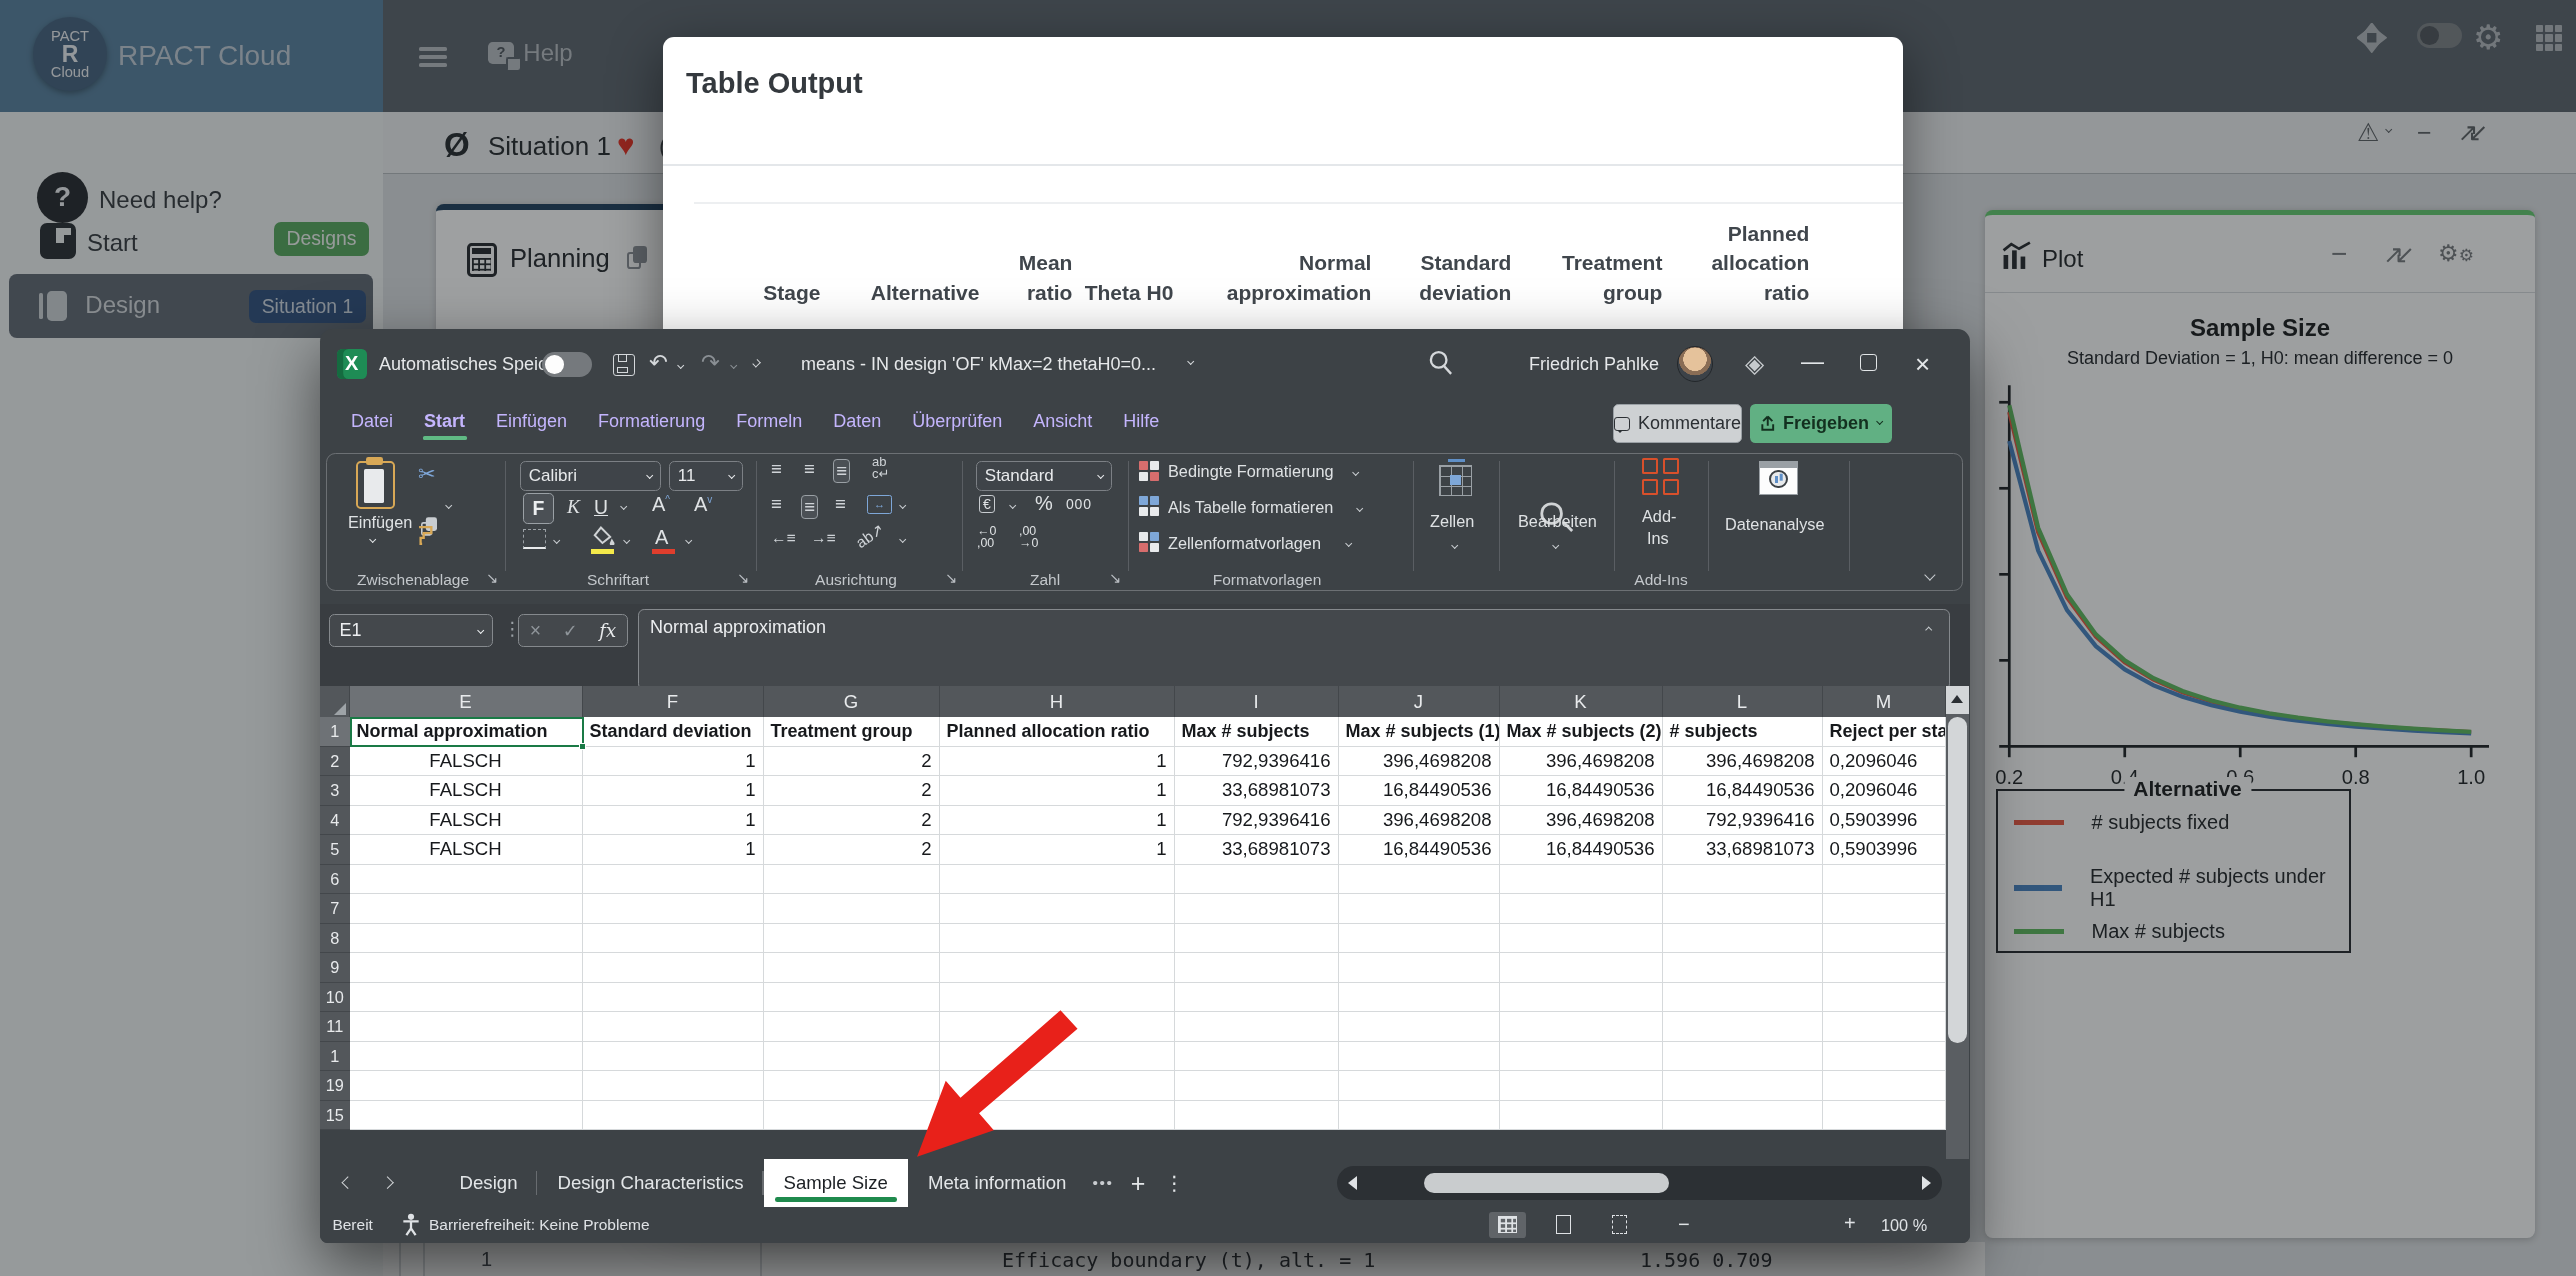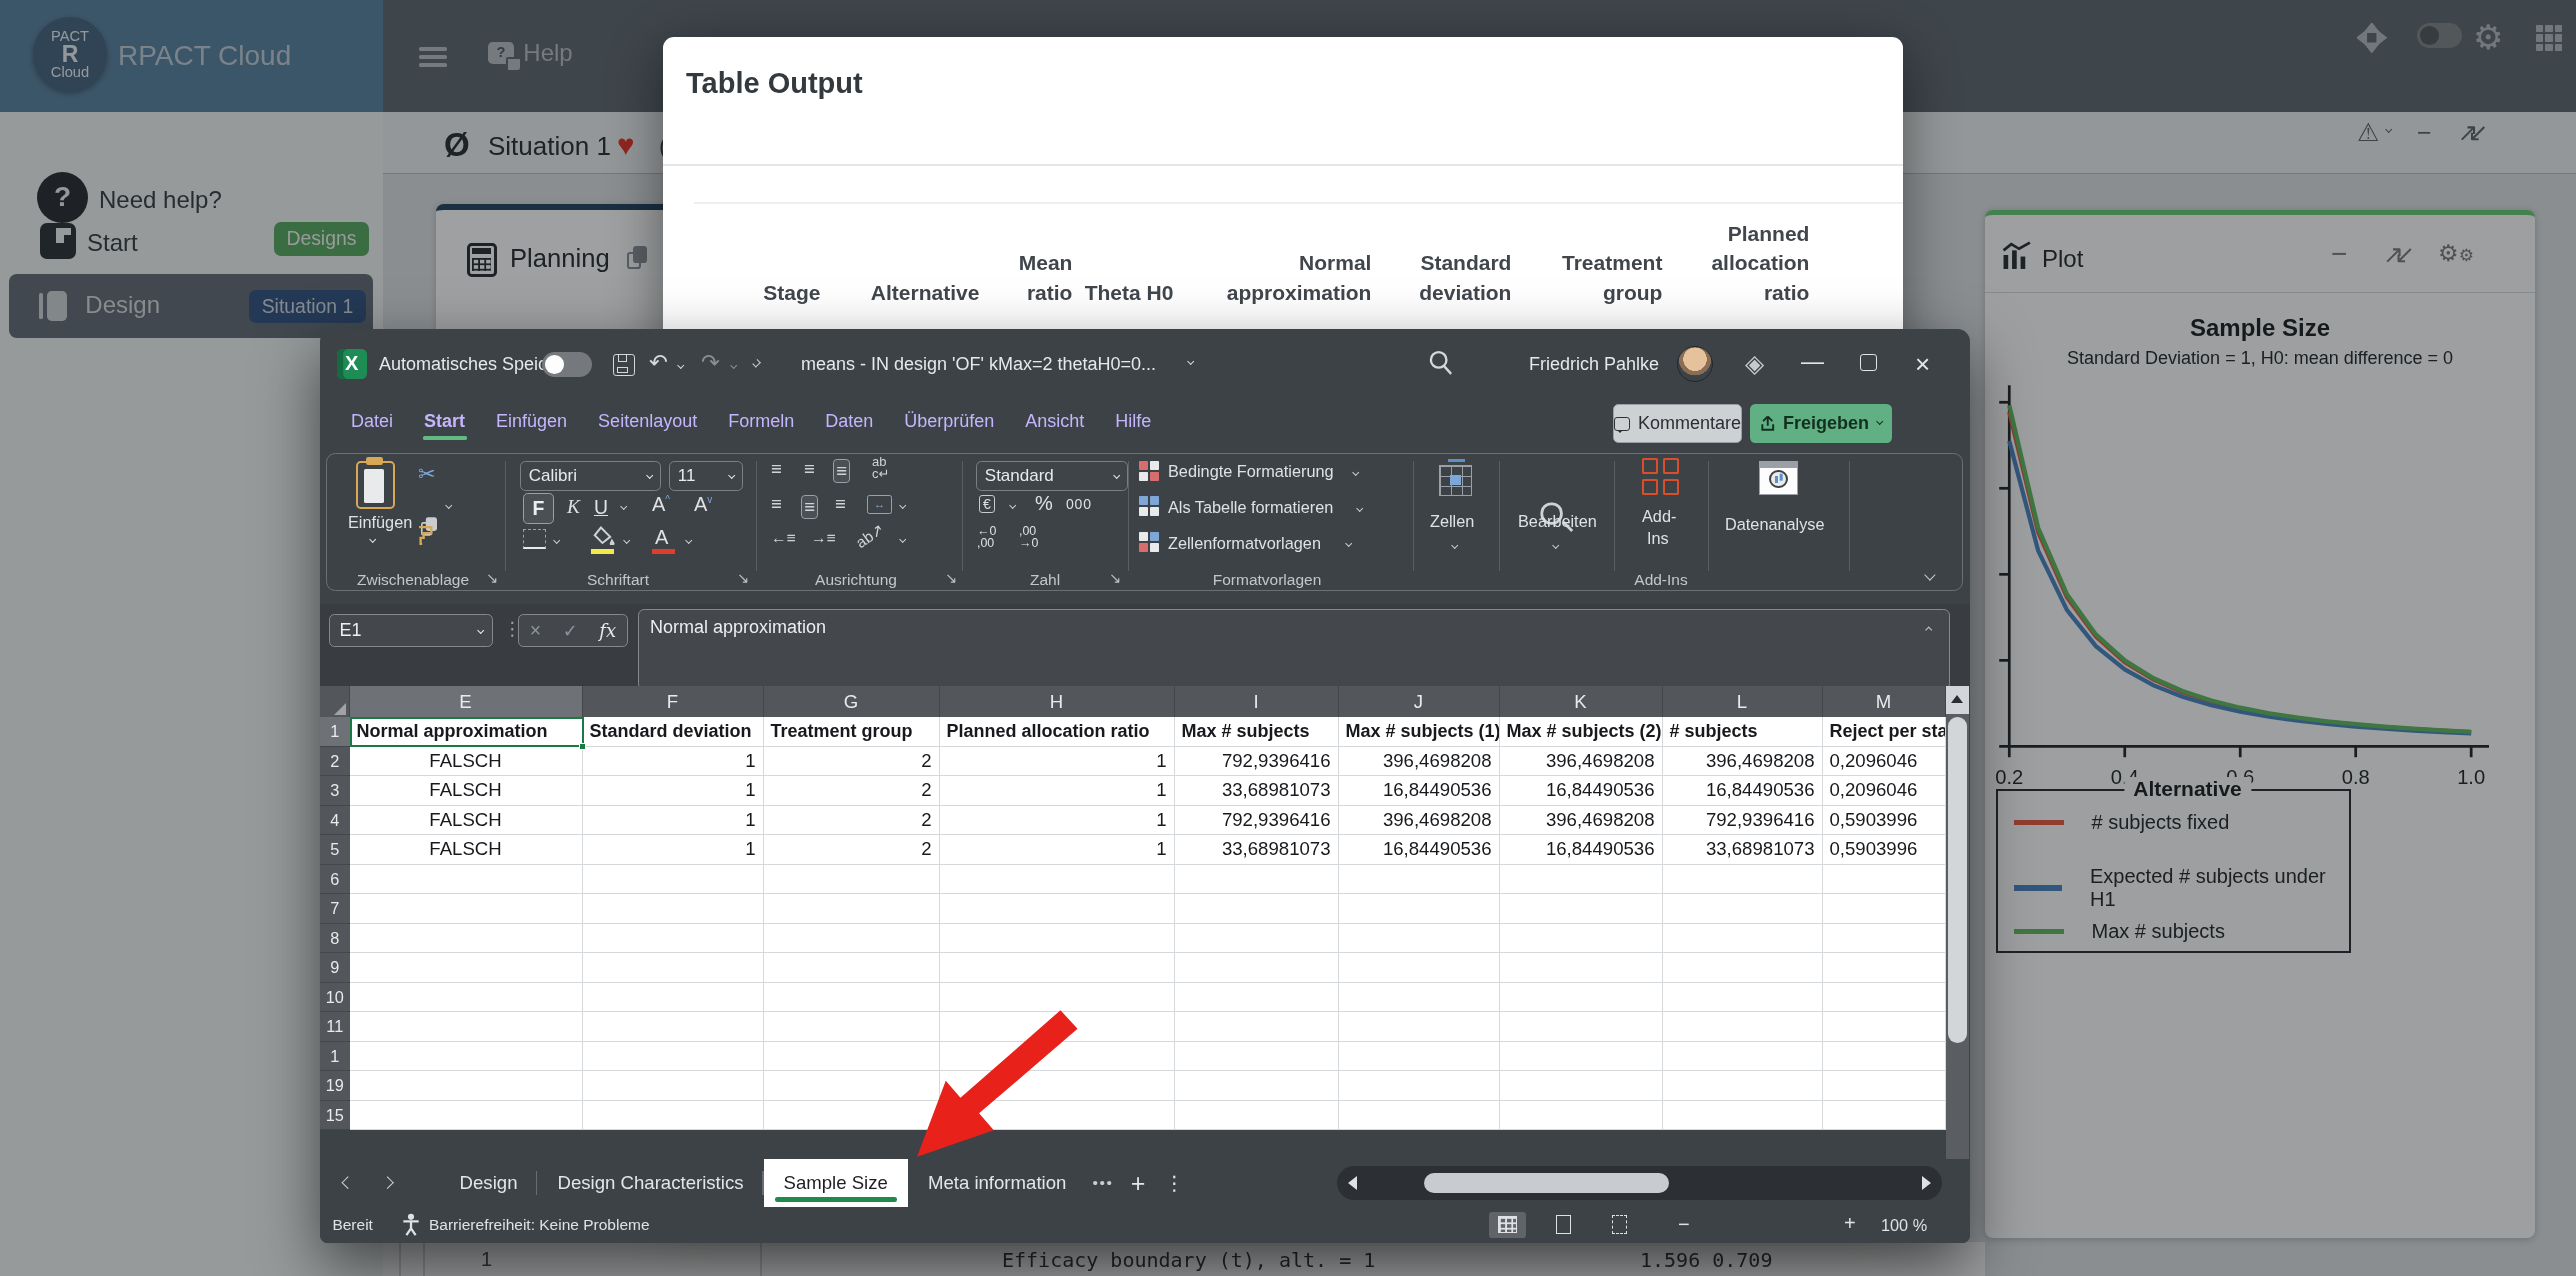--- a/index.html
+++ b/index.html
@@ -378,21 +378,21 @@
     <div class="abs avatar"></div>
     <span class="abs xl-txt" style="left:1425px;top:20px;font-size:25px;color:#c6cacd;">◈</span>
     <span class="abs winbtn" style="left:1481px;top:18.6px;">—</span>
     <div class="abs maxbox" style="left:1540px;top:25px;"></div>
     <span class="abs winbtn" style="left:1595px;top:20px;font-size:26px;">×</span>
 
     <div class="rtabs" id="excel-ribbon-tabs">
         <div class="rtab">Datei</div>
         <div class="rtab active">Start</div>
         <div class="rtab">Einfügen</div>
-        <div class="rtab">Seitenlayout</div>
+        <div class="rtab">Formatierung</div>
         <div class="rtab">Formeln</div>
         <div class="rtab">Daten</div>
         <div class="rtab">Überprüfen</div>
         <div class="rtab">Ansicht</div>
         <div class="rtab">Hilfe</div>
       </div>
     <div class="abs combtn kombtn">
       <span class="kico"></span>
       <span>Kommentare</span>
     </div>
@@ -471,21 +471,21 @@
     <span class="ai" style="left:515px;top:164px;">≡</span>
     <div class="merge-ico" style="left:547px;top:166px;">↔</div>
     <span class="abs chev sm" style="left:580px;top:174px;color:#c9cdd1;"></span>
     <span class="ai" style="left:451px;top:200px;font-size:15.5px;">←≡</span>
     <span class="ai" style="left:491px;top:200px;font-size:15.5px;">→≡</span>
     <span class="ai" style="left:535px;top:198px;font-size:15.5px;transform:rotate(-35deg);display:inline-block;">ab↗</span>
     <span class="abs chev sm" style="left:580px;top:208px;color:#c9cdd1;"></span>
     <div class="rlab" style="left:536px;">Ausrichtung</div>
     <span class="launch" style="left:625px;">↘</span>
 
-    <div class="combo" style="left:656px;top:132px;width:152px;">
+    <div class="combo" style="left:656px;top:132px;width:136px;">
         <span>Standard</span>
         <span class="chev sm"></span>
       </div>
     <span class="abs rsm" style="left:659px;top:166px;border:1.2px solid #c9cdd1;border-radius:3.1px;padding:0 3.1px;font-size:14px;">€</span>
     <span class="abs chev sm" style="left:690px;top:174px;color:#c9cdd1;"></span>
     <span class="abs rsm" style="left:715px;top:163px;font-size:20px;">%</span>
     <span class="abs rsm" style="left:746px;top:167px;font-size:14px;letter-spacing:0.8px;">000</span>
     <span class="abs rsm" style="left:657px;top:197px;font-size:12.4px;line-height:11.6px;">←0<br>,00</span>
     <span class="abs rsm" style="left:699px;top:197px;font-size:12.4px;line-height:11.6px;">,00<br>→0</span>
     <div class="rlab" style="left:725px;">Zahl</div>

